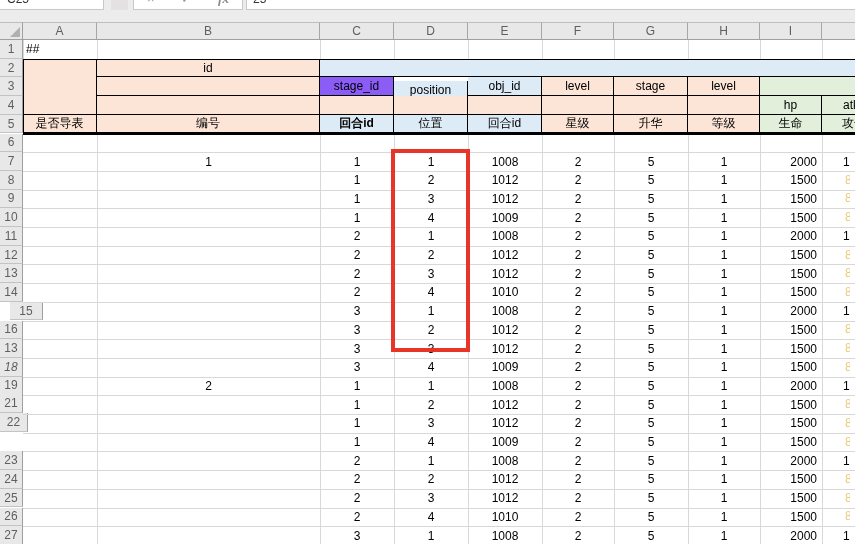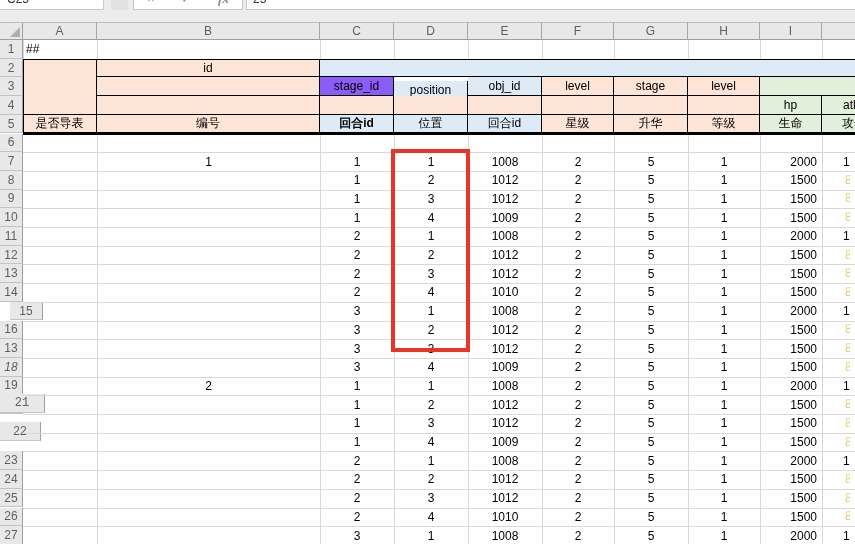--- a/index.html
+++ b/index.html
@@ -83,22 +83,22 @@
       <div class="gray-head row-num" style="left: 0px; top: 227px; width: 23px; height: 18.7px;">11</div>
       <div class="gray-head row-num" style="left: 0px; top: 245.7px; width: 23px; height: 18.7px;">12</div>
       <div class="gray-head row-num" style="left: 0px; top: 264.4px; width: 23px; height: 18.7px;">13</div>
       <div class="gray-head row-num" style="left: 0px; top: 283.1px; width: 23px; height: 18.7px;">14</div>
       <div class="gray-head row-num" style="left: 10px; top: 301.8px; width: 33px; height: 18.7px;">15</div>
       <div class="gray-head row-num" style="left: 0px; top: 320.5px; width: 23px; height: 18.7px;">16</div>
       <div class="gray-head row-num" style="left: 0px; top: 339.2px; width: 23px; height: 18.7px;">13</div>
       <div class="gray-head row-num" style="left: 0px; top: 357.9px; width: 23px; height: 18.7px; font-style: italic;">18</div>
       <div class="gray-head row-num" style="left: 0px; top: 376.6px; width: 23px; height: 18.7px;">19</div>
       <div class="gray-head row-num" style="left: 0px; top: 395.3px; width: 23px; height: 18.7px;">20</div>
-      <div class="gray-head row-num" style="left: 0px; top: 394px; width: 45px; height: 18.7px; font-family: Liberation Mono, monospace;">21</div>
-      <div class="gray-head row-num" style="left: 0px; top: 422px; width: 41px; height: 18.7px;">22</div>
+      <div class="gray-head row-num" style="left: 0px; top: 394px; width: 23px; height: 18.7px;">21</div>
+      <div class="gray-head row-num" style="left: 0px; top: 413px; width: 28px; height: 18.7px;">22</div>
       <div class="gray-head row-num" style="left: 0px; top: 451.4px; width: 23px; height: 18.7px;">23</div>
       <div class="gray-head row-num" style="left: 0px; top: 470.1px; width: 23px; height: 18.7px;">24</div>
       <div class="gray-head row-num" style="left: 0px; top: 488.8px; width: 23px; height: 18.7px;">25</div>
       <div class="gray-head row-num" style="left: 0px; top: 507.5px; width: 23px; height: 18.7px;">26</div>
       <div class="gray-head row-num" style="left: 0px; top: 526.2px; width: 23px; height: 18.7px;">27</div>
       <div class="line" style="left: 97px; top: 40px; width: 1px; height: 18.7px;"></div>
       <div class="line" style="left: 320px; top: 40px; width: 1px; height: 18.7px;"></div>
       <div class="line" style="left: 394px; top: 40px; width: 1px; height: 18.7px;"></div>
       <div class="line" style="left: 468px; top: 40px; width: 1px; height: 18.7px;"></div>
       <div class="line" style="left: 542px; top: 40px; width: 1px; height: 18.7px;"></div>

